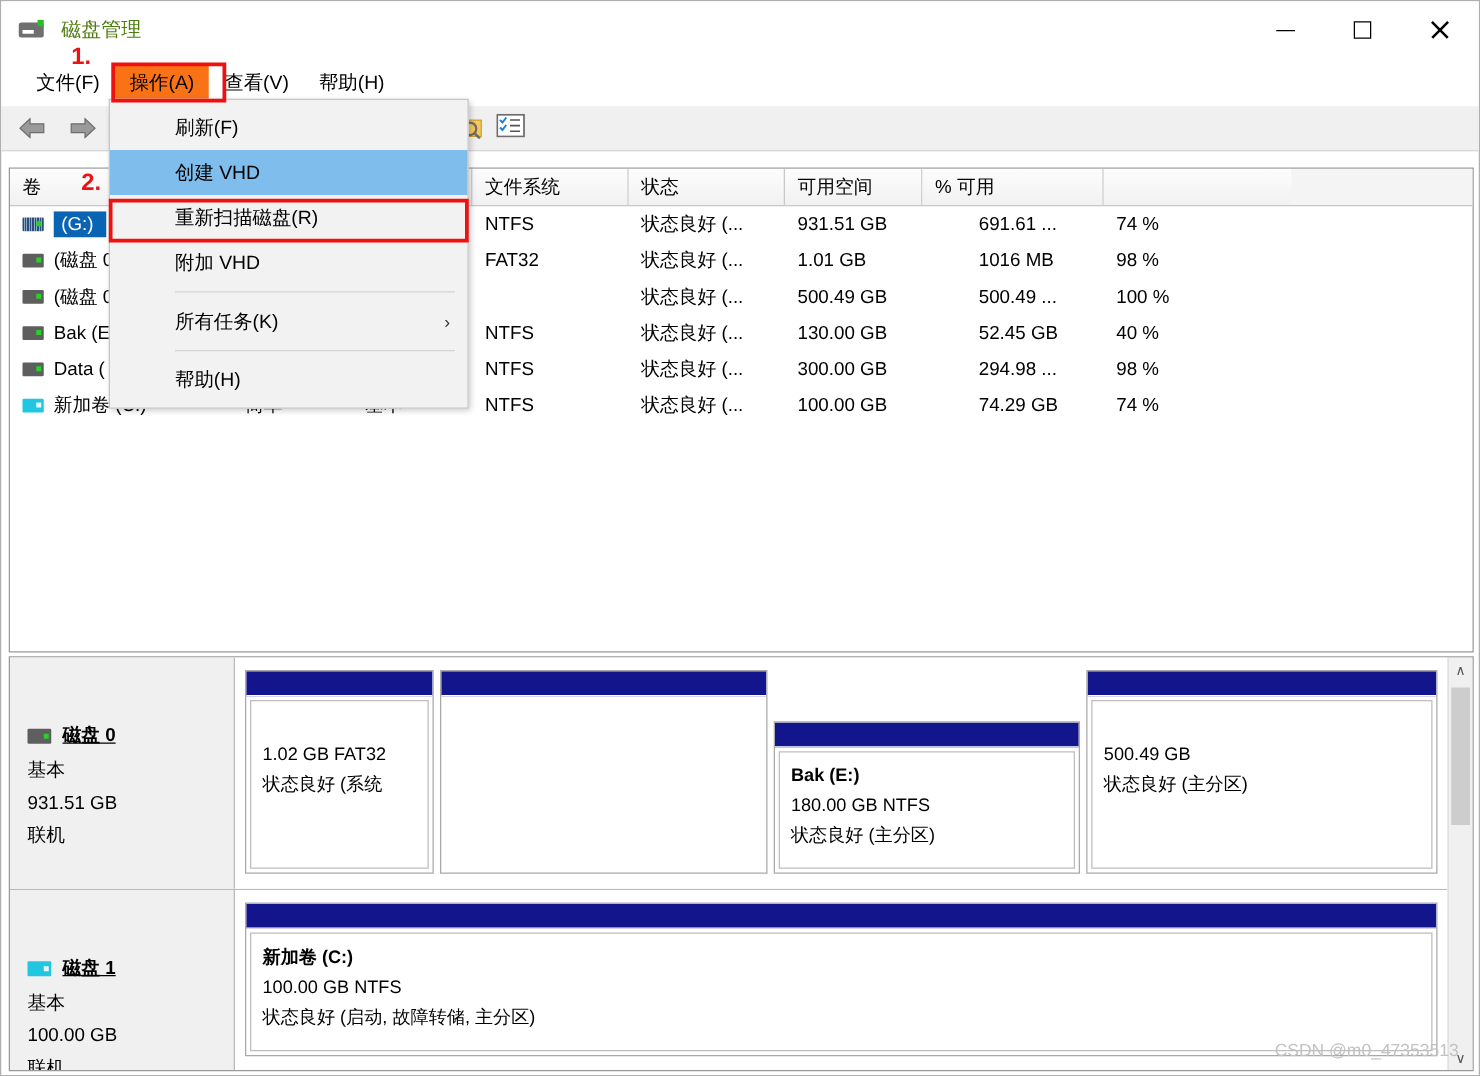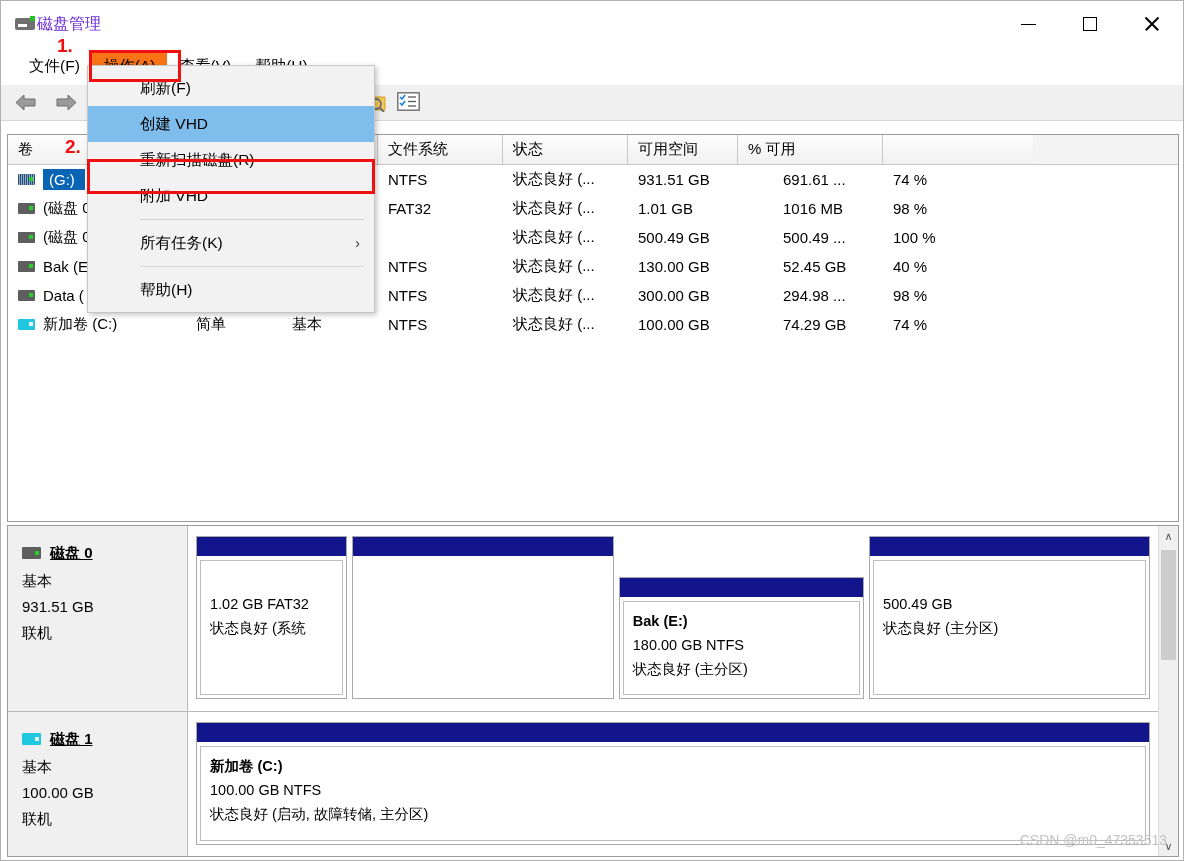--- a/index.html
+++ b/index.html
@@ -51,23 +51,23 @@
     width: 9px; height: 3px;
     background: #ffffff;
   }
   .title-icon .led {
     position: absolute;
     right: 2px; top: 1px;
     width: 5px; height: 5px;
     background: #24c024;
   }
   .title-text {
-    margin-left: 0;
+    margin-left: 12px;
     font-size: 16px;
-    color: #6d28d9;
+    color: #4d7c0f;
     font-weight: 400;
   }
   .win-buttons {
     margin-left: auto;
     display: flex;
     height: 46px;
   }
   .win-btn {
     width: 62px; height: 46px;
     display: flex;
@@ -204,21 +204,21 @@
   }
   .vol-icon.cyan .dot { background: #e9f7ff; }
   .sel {
     background: #0a64b4;
     color: #fff;
   }
 
   
   .dropdown {
     position: absolute;
-    left: 86px; top: 64px;
+    left: 86px; top: 78px;
     width: 288px;
     background: #f2f2f2;
     border: 1px solid #c6c6c6;
     box-shadow: 2px 2px 5px rgba(0,0,0,0.22);
     padding: 4px 0;
     z-index: 40;
     box-sizing: border-box;
   }
   .dd-item {
     height: 36px;
@@ -287,20 +287,21 @@
     box-sizing: border-box;
     padding: 14px 0 10px 14px;
     font-size: 15px;
     line-height: 26px;
   }
   .disk-title {
     display: flex;
     align-items: center;
     font-weight: 700;
     margin-bottom: 2px;
+    margin-top: 36px;
   }
   .disk-title .dname { text-decoration: underline; }
   .disk-icon {
     width: 19px; height: 12px;
     margin-right: 9px;
     border-radius: 1px;
     position: relative;
     flex: 0 0 auto;
   }
   .disk-icon.gray { background: #5e5e5e; }

